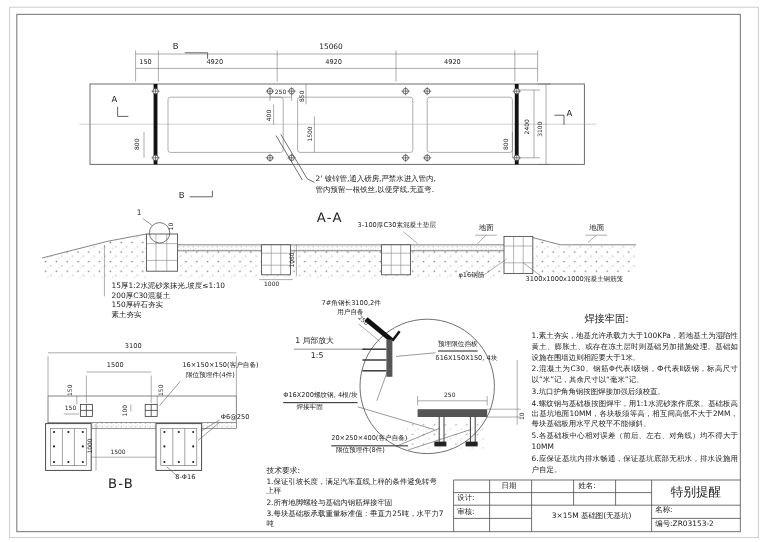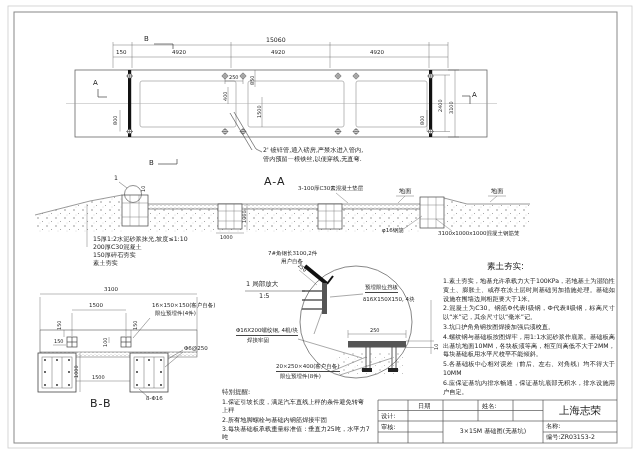--- a/index.html
+++ b/index.html
@@ -335,39 +335,39 @@
 <div class="lb s5 rot40" style="left:300px;top:263px">250</div>
 <div class="lb s55 ul" style="left:365px;top:285px">预埋限位挡板</div>
 <div class="lb s55" style="left:363px;top:297px">δ16X150X150, 4块</div>
 <div class="lb s55 ul" style="left:236px;top:328px">Φ16X200螺纹钢, 4根/块</div>
 <div class="lb s55" style="left:247px;top:338px">焊接牢固</div>
 <div class="lb s55 ul" style="left:276px;top:364px">20×250×400(客户自备)</div>
 <div class="lb s55" style="left:280px;top:374px">限位预埋件(8件)</div>
 <div class="lb s5" style="left:370px;top:328px">250</div>
 <div class="lb s5 rot" style="left:434px;top:350px">10</div>
 
-<div class="lb s8" style="left:487px;top:262px">素土夯实:</div>
+<div class="lb s8" style="left:487px;top:262px">焊接牢固:</div>
 <div class="blk" style="left:443px;top:277px;width:172px">
   <div class="ti">1.素土夯实，地基允许承载力大于100KPa，若地基土为湿陷性黄土、膨胀土、或存在冻土层时则基础另加措施处理。基础如设施在围墙边则相距要大于1米。</div>
   <div class="ti">2.混凝土为C30。钢筋Φ代表Ⅰ级钢，Ф代表Ⅱ级钢，标高尺寸以“米”记，其余尺寸以“毫米”记。</div>
   <div class="ti">3.坑口护角角钢按图焊接加强后须校直。</div>
   <div class="ti">4.螺纹钢与基础板按图焊牢，用1:1水泥砂浆作底浆。基础板高出基坑地面10MM，各块板须等高，相互间高低不大于2MM，每块基础板用水平尺校平不能倾斜。</div>
   <div class="ti">5.各基础板中心相对误差（前后、左右、对角线）均不得大于10MM</div>
   <div class="ti">6.应保证基坑内排水畅通，保证基坑底部无积水，排水设施用户自定。</div>
 </div>
 
-<div class="lb s65" style="left:222px;top:389px">特别提醒:</div>
+<div class="lb s65" style="left:222px;top:389px">技术要求:</div>
 <div class="blk" style="left:222px;top:398px;width:148px">
   <div class="ri">1.保证引坡长度，满足汽车直线上秤的条件避免转弯上秤</div>
   <div class="ri">2.所有地脚螺栓与基础内钢筋焊接牢固</div>
   <div class="ri">3.每块基础板承载重量标准值：垂直力25吨，水平力7吨</div>
 </div>
 
 <div class="lb s6" style="left:418px;top:403px">日期</div>
 <div class="lb s6" style="left:482px;top:403px">姓名:</div>
 <div class="lb s6" style="left:381px;top:413px">设计:</div>
 <div class="lb s6" style="left:381px;top:424px">审核:</div>
-<div class="lb s10 ctr" style="left:545px;top:405px;width:70px">上海志荣</div>
+<div class="lb s10 ctr" style="left:545px;top:405px;width:70px">特别提醒</div>
 <div class="lb s6 ctr" style="left:444px;top:428px;width:98px">3×15M 基础图(无基坑)</div>
 <div class="lb s6" style="left:546px;top:423px">名称:</div>
 <div class="lb s6" style="left:546px;top:434px">编号:ZR03153-2</div>
 
 </div>
 
 </body></html>

